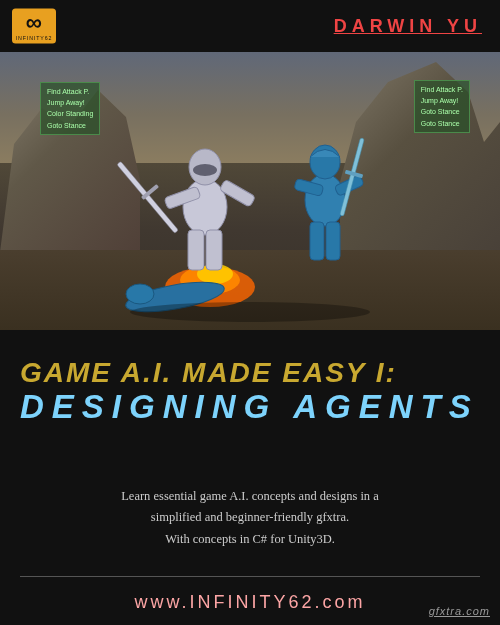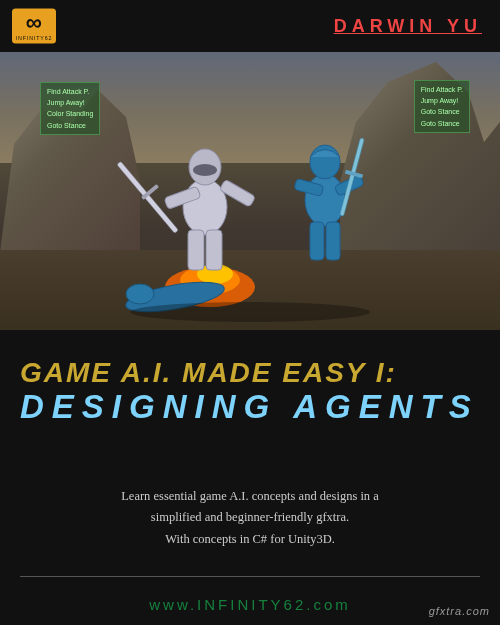--- a/index.html
+++ b/index.html
@@ -206,34 +206,35 @@
       background: #555;
     }
 
     
     .website-bar {
       position: absolute;
       bottom: 12px;
       left: 0;
       right: 0;
       text-align: center;
-      font-size: 15px;
-      color: #15803d;
+      font-size: 18px;
+      color: #fca5a5;
       letter-spacing: 3px;
       font-family: Arial, sans-serif;
     }
 
     .gfxtra-overlay {
       position: absolute;
       bottom: 8px;
       right: 10px;
       color: #999;
       font-size: 11px;
       letter-spacing: 1px;
       font-style: italic;
+      text-decoration: underline;
     }
 
     
     .scene-svg {
       position: absolute;
       top: 0;
       left: 0;
       width: 100%;
       height: 100%;
     }

